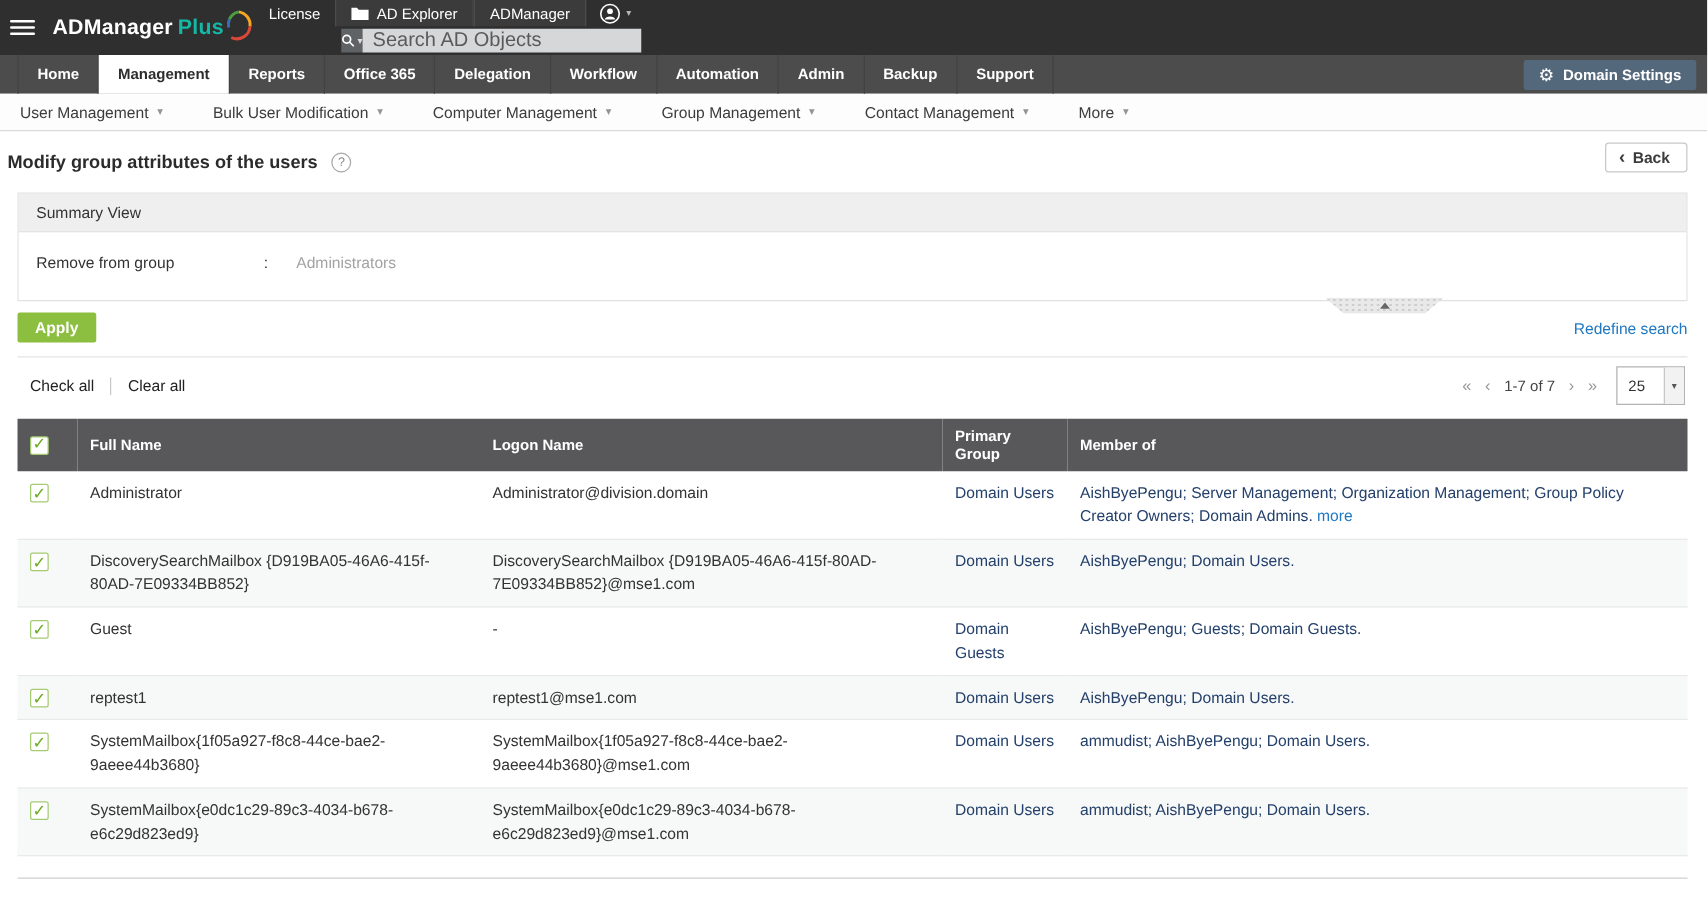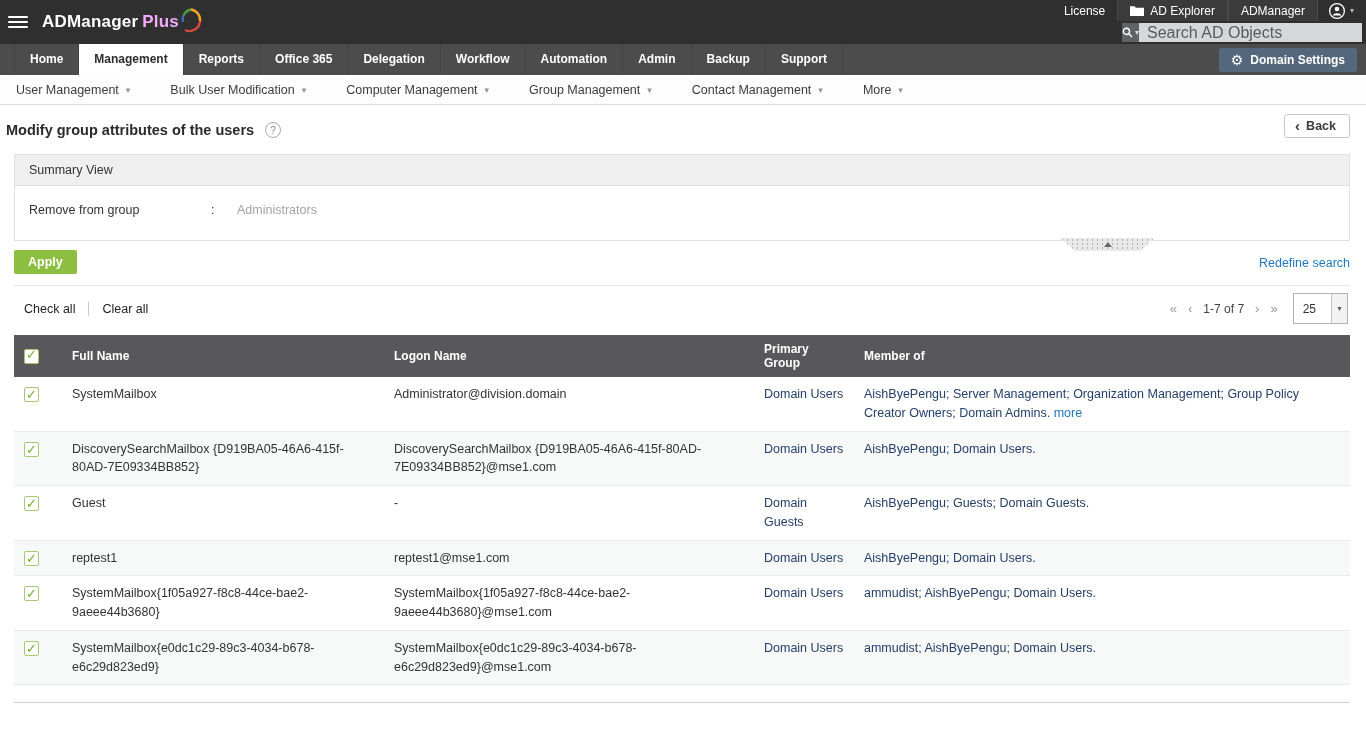--- a/index.html
+++ b/index.html
@@ -4,26 +4,26 @@
 <style>
   * { box-sizing: border-box; margin: 0; padding: 0; }
   html,body { width:1366px; height:730px; }
   body {
     font-family: "Liberation Sans", "DejaVu Sans", sans-serif;
     background:#fff; color:#333; overflow:hidden;
   }
   .page { position:relative; width:1366px; height:730px; background:#fff; overflow:hidden; }
 
   
-  .topbar { height:44px; background:#2f2f2f; display:flex; justify-content:space-between; }
+  .topbar { height:44px; background:#2f2f2f; display:flex; justify-content:flex-start; }
   .topbar-left { display:flex; align-items:center; padding-left:8px; }
   .hamburger { display:flex; flex-direction:column; gap:3px; width:20px; margin-right:14px; cursor:pointer; }
   .hamburger span { height:2px; background:#fff; border-radius:1px; }
   .brand { display:flex; align-items:center; font-size:17px; font-weight:700; color:#fff; letter-spacing:0.2px; }
-  .brand .plus { color:#f0abfc; margin-left:4px; }
+  .brand .plus { color:#14b8a6; margin-left:4px; }
   .brand svg { margin-left:2px; margin-top:-4px; }
 
   .topbar-right { display:flex; flex-direction:column; align-items:flex-end; padding-right:8px; }
   .top-links { display:flex; align-items:stretch; height:21px; color:#fff; font-size:12px; }
   .top-link { display:flex; align-items:center; gap:6px; padding:0 12px; cursor:pointer; }
   .top-link.boxed { background:#3b3b3b; border-left:1px solid #4b4b4b; border-right:1px solid #4b4b4b; }
   .user-chunk { display:flex; align-items:center; gap:4px; padding:0 4px 0 10px; cursor:pointer; }
   .tiny-caret { font-size:8px; color:#b5b5b5; }
 
   .searchbar { display:flex; height:19px; width:236px; margin-top:2px; }
@@ -281,21 +281,21 @@
         </th>
         <th>Full Name</th>
         <th>Logon Name</th>
         <th>Primary Group</th>
         <th>Member of</th>
       </tr>
     </thead>
     <tbody>
         <tr>
           <td class="col-check"><span class="cbx checked"></span></td>
-          <td class="col-name">SystemMailbox</td>
+          <td class="col-name">Administrator</td>
           <td class="col-logon">Administrator@division.domain</td>
           <td class="col-group">Domain Users</td>
           <td class="col-member">AishByePengu; Server Management; Organization Management; Group Policy Creator Owners; Domain Admins. <span class="more-link">more</span></td>
         </tr>
         <tr>
           <td class="col-check"><span class="cbx checked"></span></td>
           <td class="col-name">DiscoverySearchMailbox {D919BA05-46A6-415f-80AD-7E09334BB852}</td>
           <td class="col-logon">DiscoverySearchMailbox {D919BA05-46A6-415f-80AD-7E09334BB852}@mse1.com</td>
           <td class="col-group">Domain Users</td>
           <td class="col-member">AishByePengu; Domain Users.</td>

